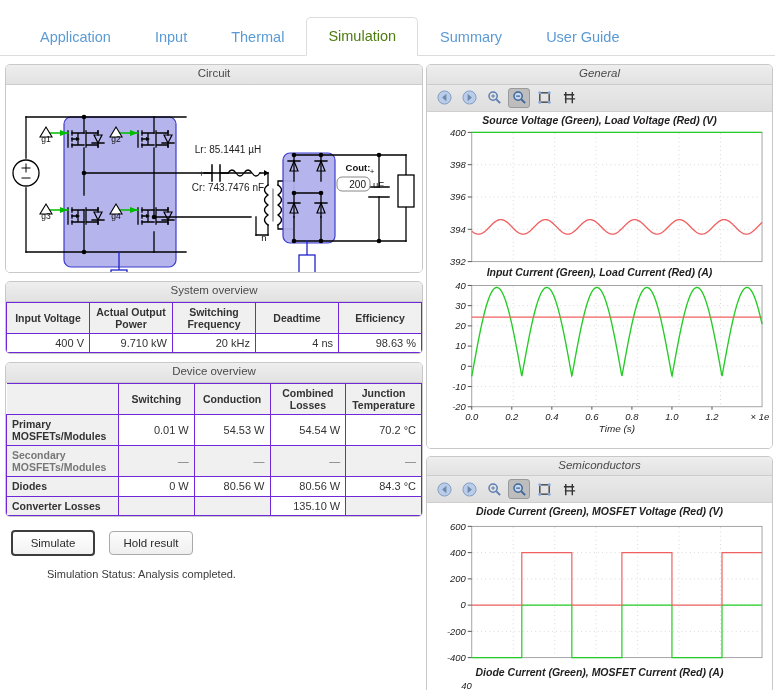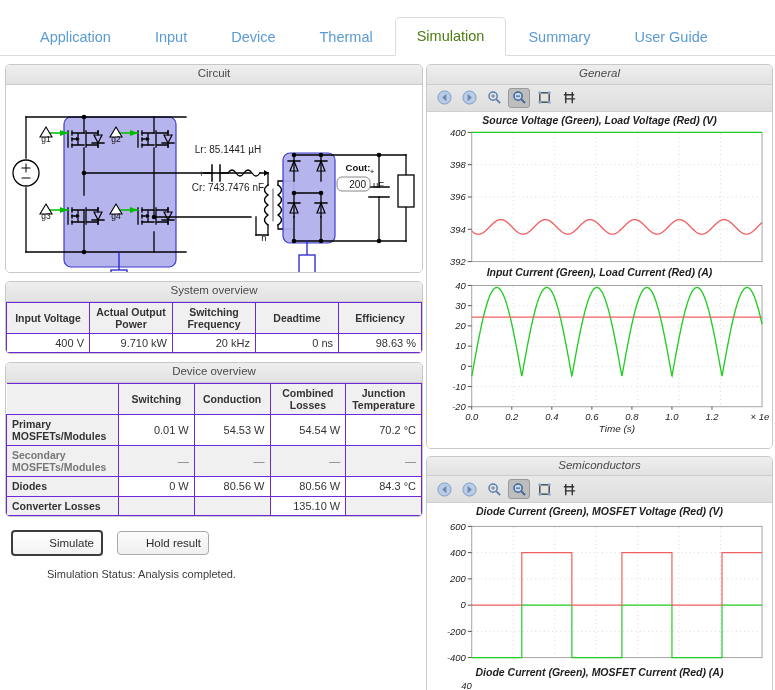--- a/index.html
+++ b/index.html
@@ -102,22 +102,22 @@
   table.data td.blank { background:#f0f0f0; }
   table.data th.corner { background:#f0f0f0; border-left:none; }
 
   
   #actions { margin-top: 13px; padding-left: 6px; display: flex; gap: 14px; align-items:center;}
   .btn {
     font-family: "Liberation Sans", sans-serif;
     font-size: 11.5px;
     color: #2b2b2b;
     padding: 5px 7px;
-    width: 92px;
-    text-align: right;
+    width: 84px;
+    text-align: center;
     background: linear-gradient(#fcfcfc, #efefef);
     border: 1px solid #a9a9a9;
     border-radius: 4px;
     cursor: pointer;
   }
   .btn.primary { border: 2px solid #3c3c3c; background: linear-gradient(#ffffff,#f2f2f2); }
   #status {
     margin-top: 12px; padding-left: 6px;
     font-size: 11px; color: #3b3b3b; margin-left: 36px;
   }
@@ -146,21 +146,20 @@
     text-align:center; font-size: 10.5px; color:#1f1f1f;
     font-weight: 600; margin: 1px 0 0 0; line-height: 1.1;
   }
 </style>
 </head>
 <body>
 
 <div id="tabbar">
   <div class="tab">Application</div>
   <div class="tab">Input</div>
-  <div class="tab">Device</div>
   <div class="tab">Thermal</div>
   <div class="tab active">Simulation</div>
   <div class="tab">Summary</div>
   <div class="tab">User Guide</div>
 </div>
 
 <div id="main">
 
   <div id="left-col">
 
@@ -345,21 +344,21 @@
           <th>Input Voltage</th>
           <th>Actual Output Power</th>
           <th>Switching Frequency</th>
           <th>Deadtime</th>
           <th>Efficiency</th>
         </tr>
         <tr>
           <td>400 V</td>
           <td>9.710 kW</td>
           <td>20 kHz</td>
-          <td>0 ns</td>
+          <td>4 ns</td>
           <td>98.63 %</td>
         </tr>
       </tbody>
         </table>
     </div>
 
     <div class="panel tbl-panel">
       <div class="panel-title">Device overview</div>
       <table class="data">
         <tbody>

